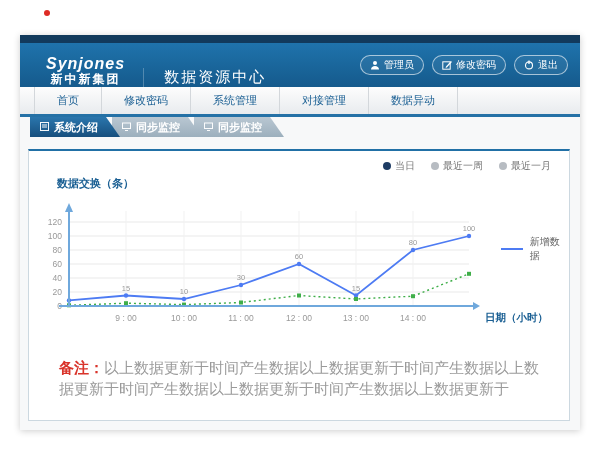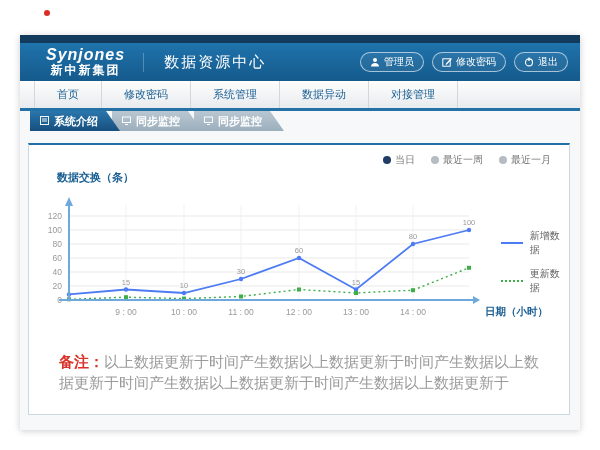--- a/index.html
+++ b/index.html
@@ -5,21 +5,21 @@
   html,body{margin:0;padding:0}
   body{
     width:600px;height:450px;background:#ffffff;position:relative;overflow:hidden;
     font-family:"Liberation Sans","DejaVu Sans",sans-serif;
   }
   .rec-dot{position:absolute;left:44px;top:10px;width:6px;height:6px;border-radius:50%;background:#dd2b25}
   .window{position:absolute;left:20px;top:35px;width:560px;height:395px;background:#f7f8f9;
     box-shadow:0 1px 7px rgba(0,0,0,.20)}
   
   .topstrip{height:8px;background:#123a5c}
-  .header{height:38px;background:linear-gradient(#1f73ac,#155a8c);display:flex;align-items:center;color:#fff;position:relative}
+  .header{height:44px;background:linear-gradient(#1f73ac,#155a8c);display:flex;align-items:flex-end;color:#fff;position:relative}
   .logo{margin-left:26px;text-align:center;line-height:1.15}
   .logo-en{font-size:16px;font-weight:bold;font-style:italic;letter-spacing:1px}
   .logo-cn{font-size:12px;font-weight:bold;letter-spacing:2px}
   .app-title{margin-left:18px;padding-left:20px;font-size:15px;letter-spacing:2px;border-left:1px solid rgba(255,255,255,.25)}
   .user-area{position:absolute;right:12px;top:0;height:100%;display:flex;align-items:center;gap:8px}
   .pill{display:flex;align-items:center;gap:4px;border:1px solid rgba(255,255,255,.6);border-radius:10px;
     padding:2px 9px;font-size:10px;color:#fff;background:rgba(255,255,255,.06);cursor:pointer;white-space:nowrap}
   .pill svg{display:block}
   
   .nav{height:27px;background:linear-gradient(#fdfdfd,#e8ebee);border-bottom:3px solid #2471a6;
@@ -94,22 +94,22 @@
         </span>
         <span>退出</span>
       </div>
     </div>
   </div>
 
   <div class="nav">
     <div class="nav-item">首页</div>
     <div class="nav-item">修改密码</div>
     <div class="nav-item">系统管理</div>
+    <div class="nav-item">对接管理</div>
     <div class="nav-item">数据异动</div>
-    <div class="nav-item">对接管理</div>
   </div>
 
   <div class="content">
 
     <div class="tabs">
       <div class="tab active">
         <span class="tabicon">
           <svg width="9" height="9" viewBox="0 0 9 9">
               <rect x="0.5" y="0.5" width="8" height="8" fill="none" stroke="#fff"></rect>
               <line x1="2" y1="3" x2="7" y2="3" stroke="#fff"></line>
@@ -213,24 +213,20 @@
           <text x="327" y="130" text-anchor="middle" font-size="8.5" fill="#999">13 : 00</text>
           <text x="384" y="130" text-anchor="middle" font-size="8.5" fill="#999">14 : 00</text>
           <text x="456" y="130" font-size="10.5" font-weight="bold" fill="#1a5f93">日期（小时）</text>
         </svg>
 
       <div class="legend">
         <div class="legend-row">
           <span class="legend-sample" style="border-top-color: rgb(77, 123, 243); border-top-style: solid;"></span>
           <span>新增数据</span>
         </div>
-        <div class="legend-row">
-          <span class="legend-sample" style="border-top-color: rgb(63, 174, 73); border-top-style: dotted;"></span>
-          <span>更新数据</span>
-        </div>
       </div>
 
       <div class="note">
         <span class="note-prefix">备注：</span><span>以上数据更新于时间产生数据以上数据更新于时间产生数据以上数据更新于时间产生数据以上数据更新于时间产生数据以上数据更新于</span>
       </div>
 
     </div>
   </div>
 </div>
 

